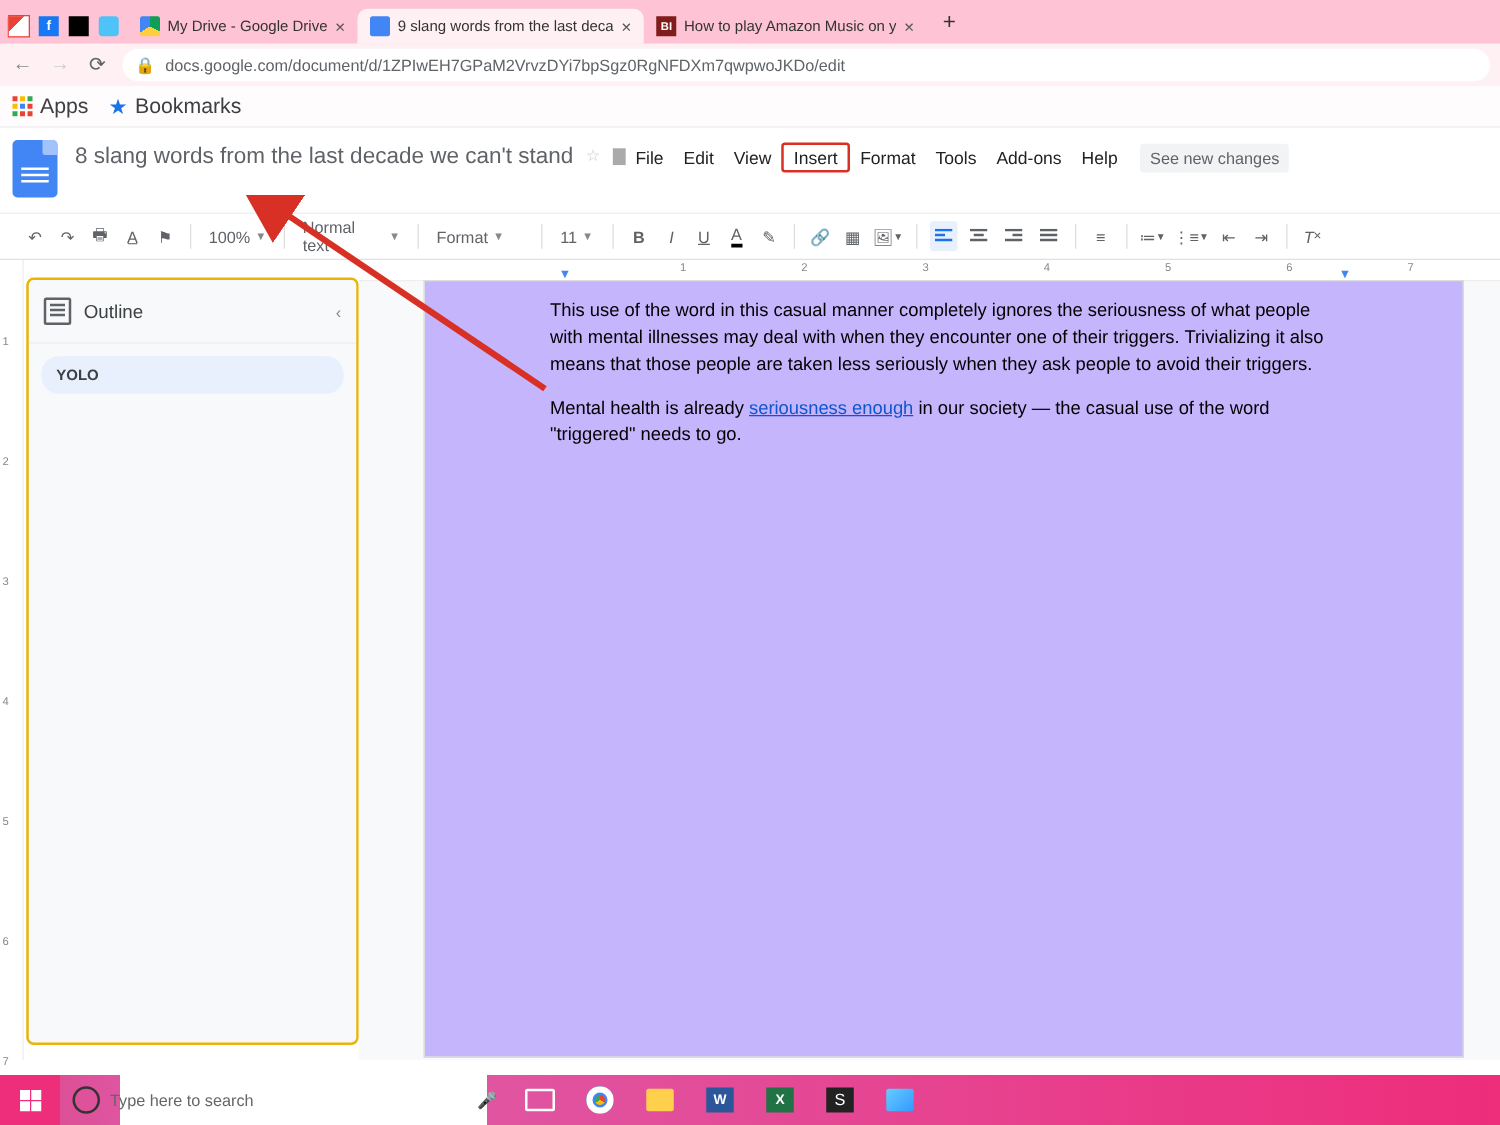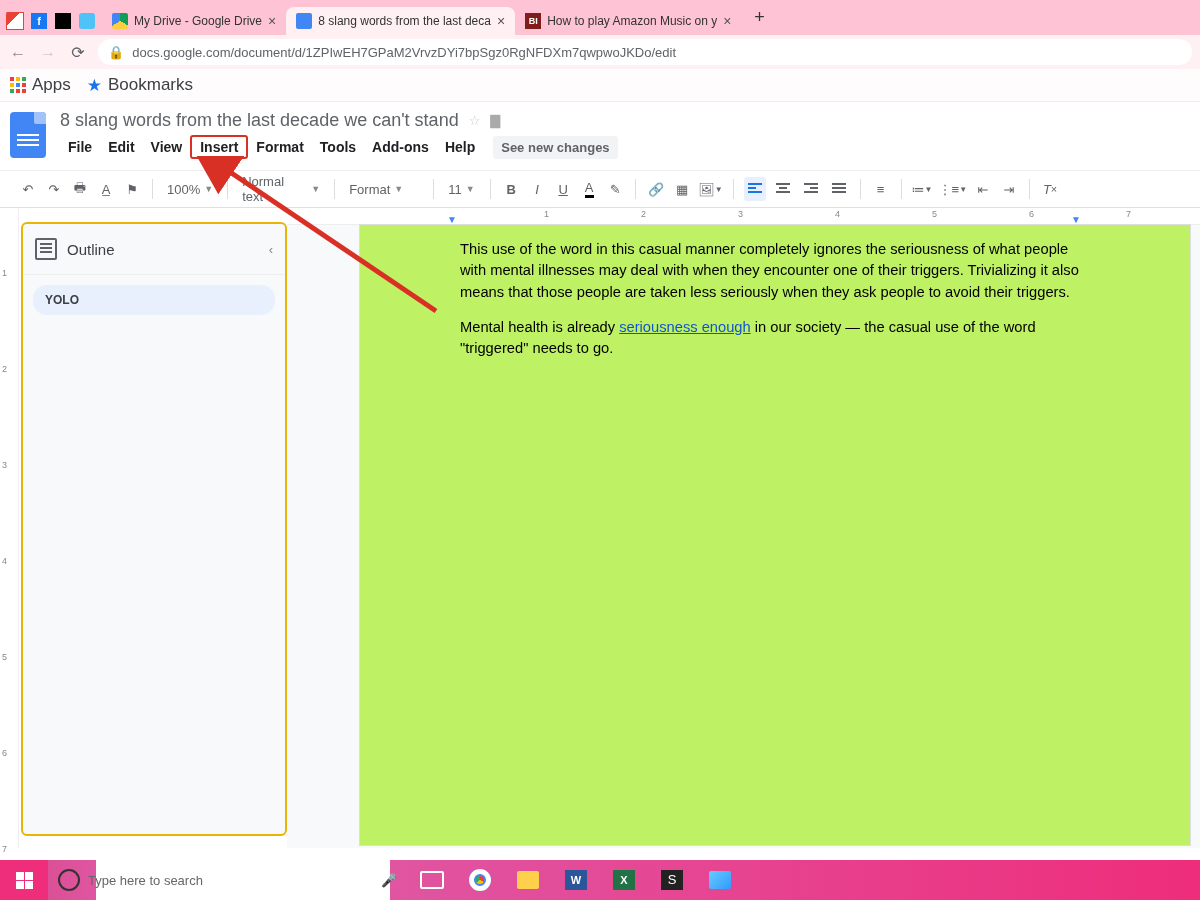--- a/index.html
+++ b/index.html
@@ -24,26 +24,26 @@
 .gridicon span:nth-child(2),.gridicon span:nth-child(4){background:#fbbc04;}
 .gridicon span:nth-child(3),.gridicon span:nth-child(7){background:#34a853;}
 .gridicon span:nth-child(5){background:#4285f4;}
 .bookmark{display:flex;align-items:center;gap:6px;}
 .star{color:#1a73e8;}
 
 .doc-titlebar{height:60px;display:flex;align-items:flex-start;padding:8px 10px 0 10px;}
 .docs-logo{width:36px;height:46px;background:#4285f4;border-radius:4px;position:relative;margin-right:14px;margin-top:2px;}
 .docs-logo::before{content:"";position:absolute;right:0;top:0;width:12px;height:12px;background:#a1c2fa;border-radius:0 4px 0 2px;}
 .docs-logo::after{content:"";position:absolute;left:7px;top:22px;right:7px;height:2px;background:#fff;box-shadow:0 5px 0 #fff,0 10px 0 #fff;}
-.title-col{display:flex;flex-direction:column;}
+.title-col{display:flex;flex-direction:row;}
 .doctitle-row{display:flex;align-items:center;gap:10px;}
 .doctitle{font-size:18px;color:#5f6368;}
 .titlestar{color:#ccc;}
 .titlefolder{color:#aaa;}
-.menubar{display:flex;align-items:center;gap:0;margin-top:4px;font-weight:bold;}
+.menubar{display:flex;align-items:center;gap:0;margin-top:4px;}
 .menu-item{padding:4px 8px;color:#202124;font-size:14px;}
 .menu-item.boxed{border:2px solid #d93025;border-radius:3px;padding:2px 8px;}
 .seenew{margin-left:10px;background:#f1f3f4;padding:4px 8px;border-radius:3px;color:#5f6368;font-size:13px;}
 
 .toolbar{height:36px;border-top:1px solid #eee;border-bottom:1px solid #e0e0e0;display:flex;align-items:center;padding:0 18px;gap:6px;color:#5f6368;font-size:13px;}
 .tbtn{min-width:20px;height:24px;display:flex;align-items:center;justify-content:center;}
 .sep{width:1px;height:20px;background:#ddd;margin:0 4px;}
 .drop{display:flex;align-items:center;gap:4px;padding:0 4px;}
 .drop .arrow{font-size:9px;color:#888;}
 .under-A{border-bottom:3px solid #000;padding-bottom:0;line-height:14px;}
@@ -58,21 +58,21 @@
 .outline-icon{width:18px;height:18px;border:2px solid #5f6368;border-radius:2px;position:relative;}
 .outline-icon::after{content:"";position:absolute;left:3px;top:3px;right:3px;height:2px;background:#5f6368;box-shadow:0 4px 0 #5f6368,0 8px 0 #5f6368;}
 .outline-title{font-size:15px;color:#3c4043;flex:1;}
 .collapse{color:#888;}
 .outline-item{margin:10px;padding:8px 12px;background:#e8f0fe;border-radius:14px;font-size:12px;font-weight:bold;color:#3c4043;}
 
 .docspace{flex:1;background:#f8f9fa;position:relative;}
 .hruler{height:16px;background:#fff;border-bottom:1px solid #eee;position:relative;font-size:9px;color:#888;}
 .hruler .num{position:absolute;top:1px;}
 .hmarker{position:absolute;top:6px;font-size:10px;}
-.page{position:absolute;left:72px;top:16px;width:830px;height:620px;background:#bef264;border:1px solid #ddd;}
+.page{position:absolute;left:52px;top:16px;width:830px;height:620px;background:#c4b5fd;border:1px solid #ddd;}
 .page-content{padding:14px 20px 20px 100px;font-size:14.7px;line-height:1.45;color:#000;font-family:Arial;max-width:620px;}
 .page-content p{margin:0 0 14px 0;}
 .link{color:#1155cc;text-decoration:underline;}
 
 .arrow-svg{position:absolute;left:186px;top:156px;pointer-events:none;z-index:100;}
 
 .taskbar{position:absolute;bottom:0;left:0;right:0;height:40px;background:linear-gradient(90deg,#d64a8a 0%,#e055a1 8%,#fff 8%,#fff 32.5%,#e055a1 32.5%,#ee2d7b 100%);display:flex;align-items:center;}
 .start-btn{width:48px;height:40px;background:#ee2d7b;display:flex;align-items:center;justify-content:center;}
 .win-logo{display:grid;grid-template:repeat(2,8px)/repeat(2,8px);gap:1px;}
 .win-logo span{background:#fff;}
@@ -100,21 +100,21 @@
   <div class="tab pinned">
       <span class="favicon" style="background:#4fc3f7;border-radius:3px;"></span>
     </div>
   <div class="tab">
     <span class="favicon" style="background:conic-gradient(#0f9d58 0 33%,#ffcd40 33% 66%,#4285f4 66%);border-radius:2px;"></span>
     <span class="title">My Drive - Google Drive</span>
     <span class="close">×</span>
   </div>
   <div class="tab active">
     <span class="favicon" style="background:#4285f4;border-radius:2px;"></span>
-    <span class="title">8 slang words from the last deca</span>
+    <span class="title">9 slang words from the last deca</span>
     <span class="close">×</span>
   </div>
   <div class="tab">
     <span class="favicon" style="background:#7f1d1d;color:#fff;font-size:9px;font-weight:bold;line-height:16px;text-align:center;">BI</span>
     <span class="title">How to play Amazon Music on y</span>
     <span class="close">×</span>
   </div>
   <div class="newtab">+</div>
 </div>
 

